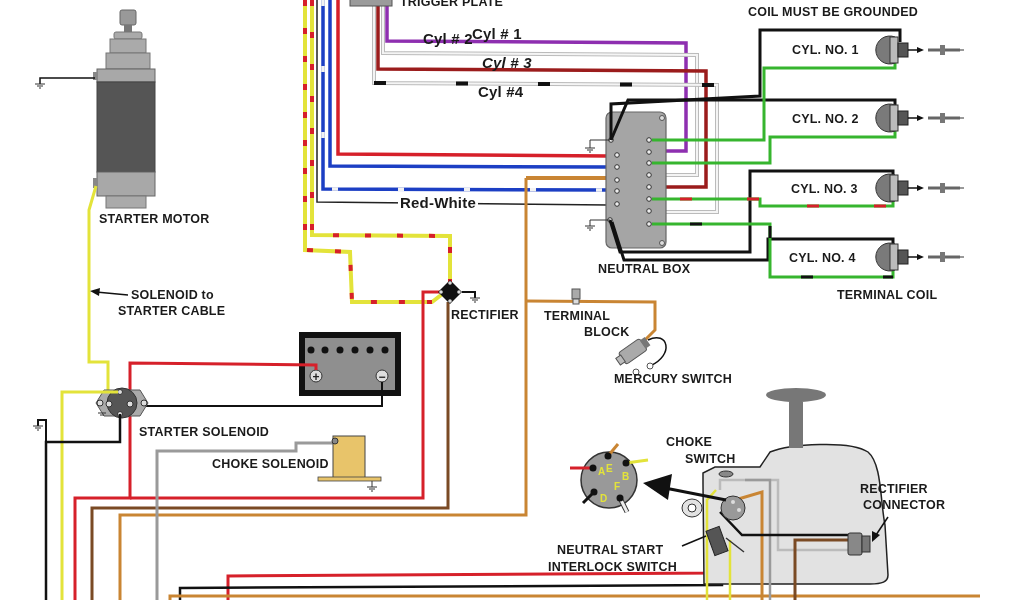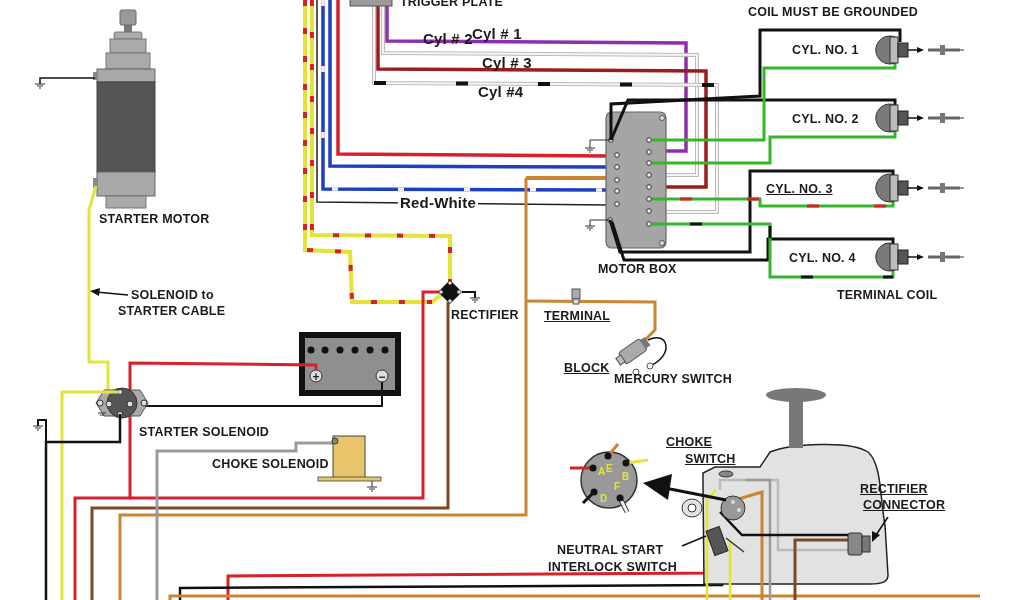--- a/index.html
+++ b/index.html
@@ -1,20 +1,20 @@
 <!DOCTYPE html>
 <html><head>
 <meta charset="utf-8">
 <style>
   html, body { margin: 0; padding: 0; background: #ffffff; }
   body { width: 1024px; height: 600px; overflow: hidden; position: relative; font-family: "Liberation Sans", sans-serif; }
   #diagram { position: absolute; left: 0; top: 0; width: 1024px; height: 600px; }
   .lbl { position: absolute; font-family: "Liberation Sans", sans-serif; font-weight: bold; color: #1a1a1a; font-size: 12.5px; white-space: nowrap; line-height: 14px; letter-spacing: 0.2px; }
   .lbl.small { font-size: 15px; line-height: 11px; }
-  .lbl.center { text-align: center; text-decoration: underline; }
+  .lbl.center { text-align: center; }
   .w { fill: none; stroke-linejoin: miter; stroke-linecap: butt; }
 </style>
 </head>
 <body>
 
 <svg id="diagram" viewBox="0 0 1024 600" xmlns="http://www.w3.org/2000/svg">
   <rect x="0" y="0" width="1024" height="600" fill="#ffffff"></rect>
 
   <g>
     <polyline class="w" points="305,0 305,250 350,252 352,302 432,302 445,292" stroke="#e3e33a" stroke-width="4"></polyline>
@@ -339,37 +339,37 @@
   <g>
     <line x1="726" y1="500" x2="665" y2="488" stroke="#111" stroke-width="3"></line>
     <polygon points="643,483 672,474 668,500" fill="#111"></polygon>
   </g>
 </svg>
 
 <div class="lbl" style="left:400px;top:-5px;">TRIGGER PLATE</div>
 <div class="lbl" style="left:748px;top:5px;">COIL MUST BE GROUNDED</div>
 <div class="lbl small" style="left:472px;top:28px;">Cyl # 1</div>
 <div class="lbl small" style="left:423px;top:33px;">Cyl # 2</div>
-<div class="lbl small" style="left:482px;top:57px;">Cyl # 3</div>
+<div class="lbl small" style="left:482px;top:57px;font-style:italic;">Cyl # 3</div>
 <div class="lbl small" style="left:478px;top:86px;">Cyl #4</div>
 <div class="lbl small" style="left:398px;top:197px;background:#fff;padding:0 2px;">Red-White</div>
 
 <div class="lbl" style="left:792px;top:43px;">CYL. NO. 1</div>
 <div class="lbl" style="left:792px;top:112px;">CYL. NO. 2</div>
-<div class="lbl" style="left:766px;top:182px;text-decoration:underline;">CYL. NO. 3</div>
+<div class="lbl" style="left:791px;top:182px;">CYL. NO. 3</div>
 <div class="lbl" style="left:789px;top:251px;">CYL. NO. 4</div>
 <div class="lbl" style="left:837px;top:288px;">TERMINAL COIL</div>
-<div class="lbl" style="left:598px;top:262px;">MOTOR BOX</div>
+<div class="lbl" style="left:598px;top:262px;">NEUTRAL BOX</div>
 
 <div class="lbl" style="left:99px;top:212px;">STARTER MOTOR</div>
 <div class="lbl" style="left:131px;top:288px;">SOLENOID to</div>
 <div class="lbl" style="left:118px;top:304px;">STARTER CABLE</div>
 <div class="lbl" style="left:451px;top:308px;">RECTIFIER</div>
 <div class="lbl center" style="left:544px;top:309px;">TERMINAL</div>
-<div class="lbl center" style="left:564px;top:325px;margin-top:36px;">BLOCK</div>
+<div class="lbl center" style="left:584px;top:325px;">BLOCK</div>
 <div class="lbl" style="left:614px;top:372px;">MERCURY SWITCH</div>
 <div class="lbl" style="left:139px;top:425px;">STARTER SOLENOID</div>
 <div class="lbl" style="left:212px;top:457px;">CHOKE SOLENOID</div>
 <div class="lbl center" style="left:666px;top:435px;">CHOKE</div>
 <div class="lbl center" style="left:685px;top:452px;">SWITCH</div>
 <div class="lbl center" style="left:860px;top:482px;">RECTIFIER</div>
 <div class="lbl center" style="left:863px;top:498px;">CONNECTOR</div>
 <div class="lbl" style="left:557px;top:543px;">NEUTRAL START</div>
 <div class="lbl" style="left:548px;top:560px;">INTERLOCK SWITCH</div>
 

